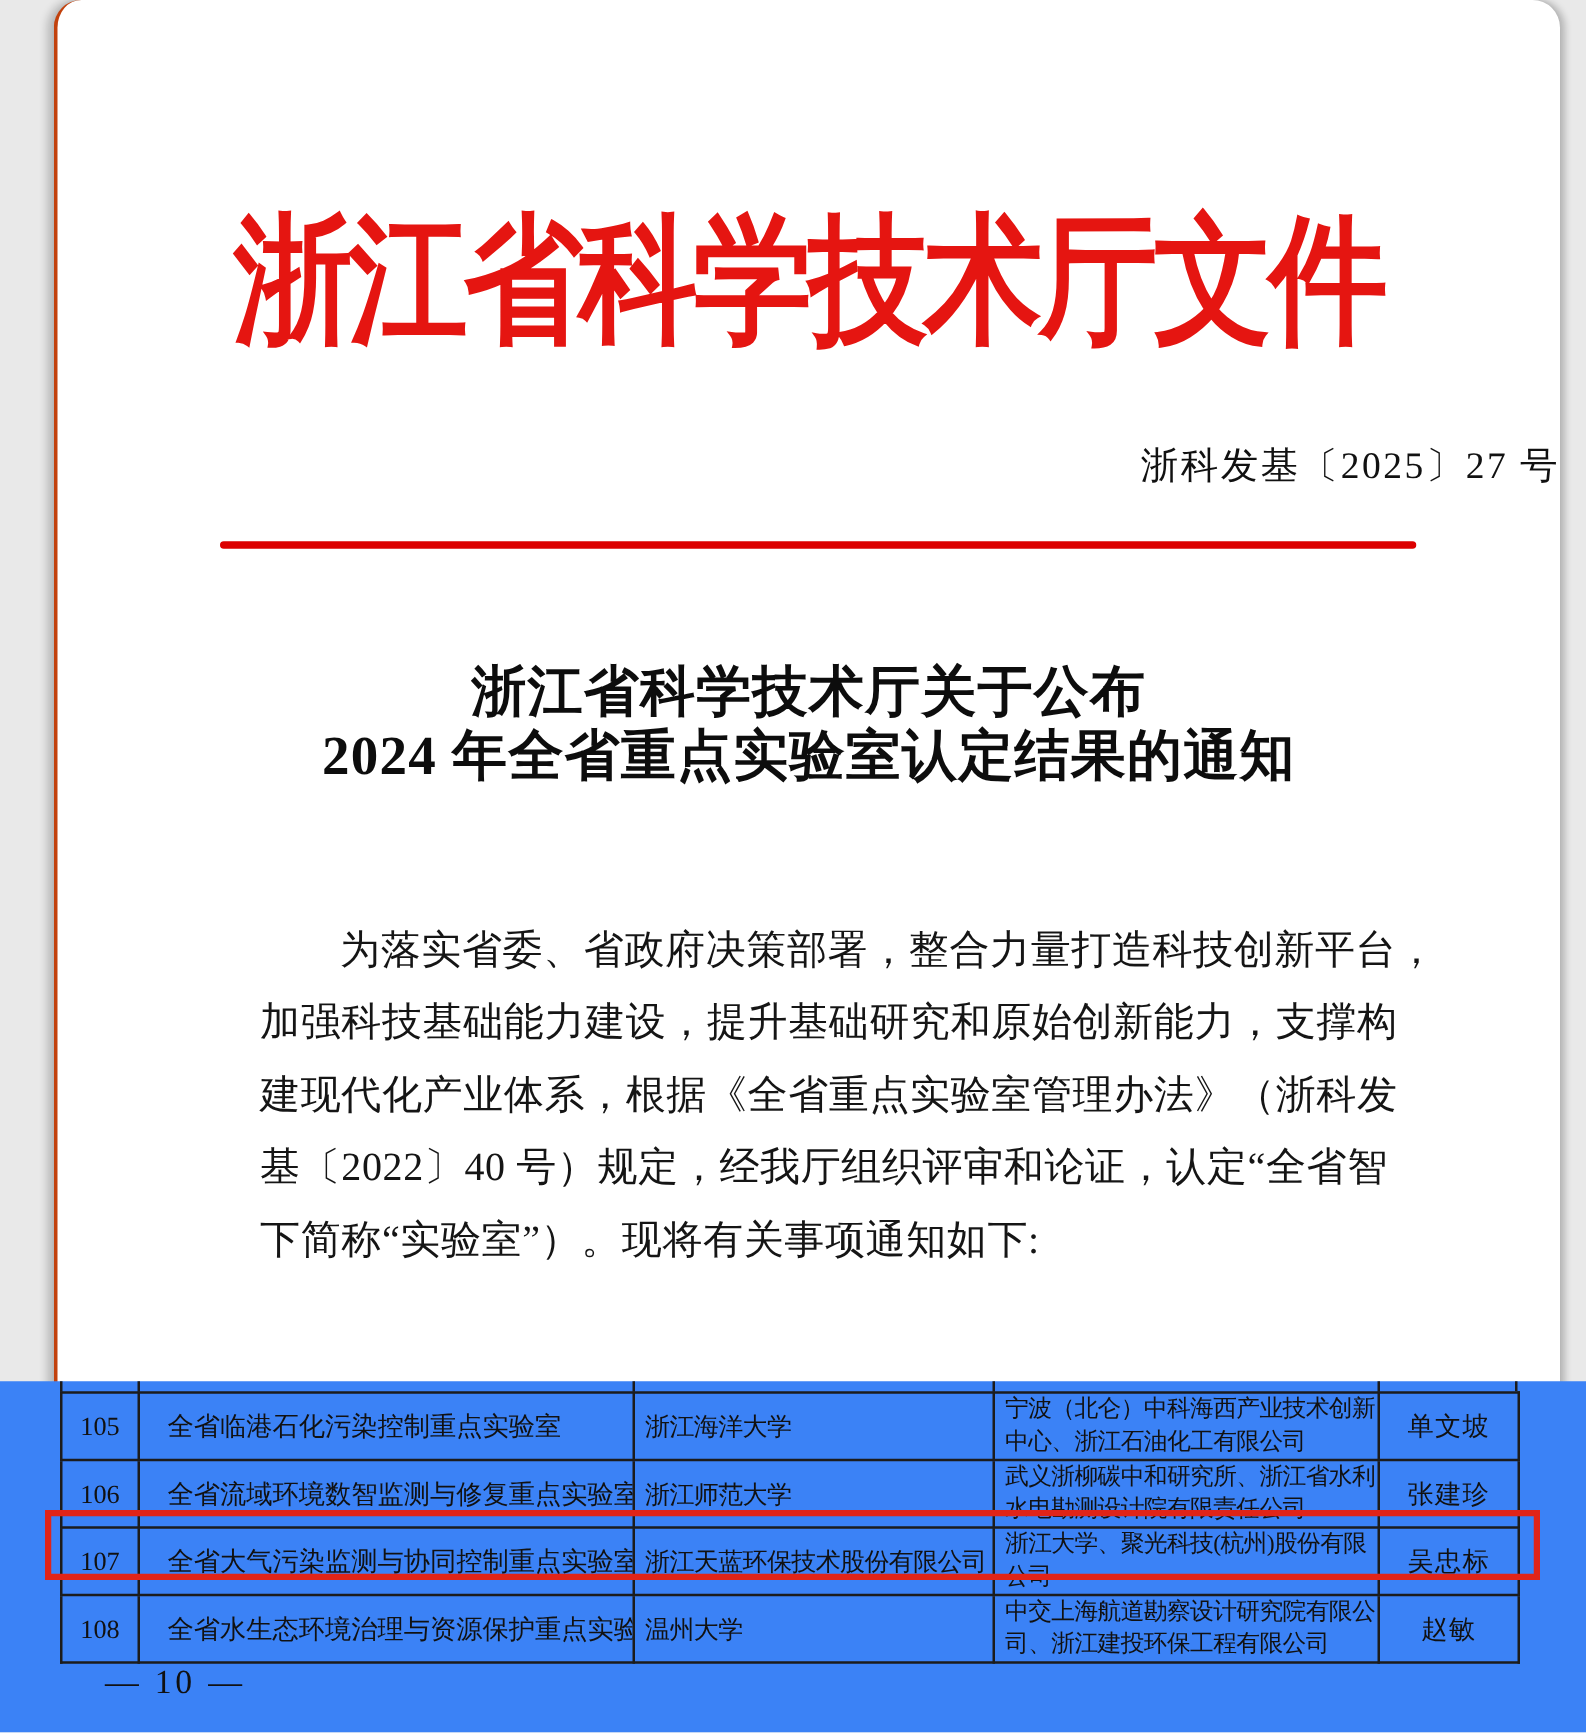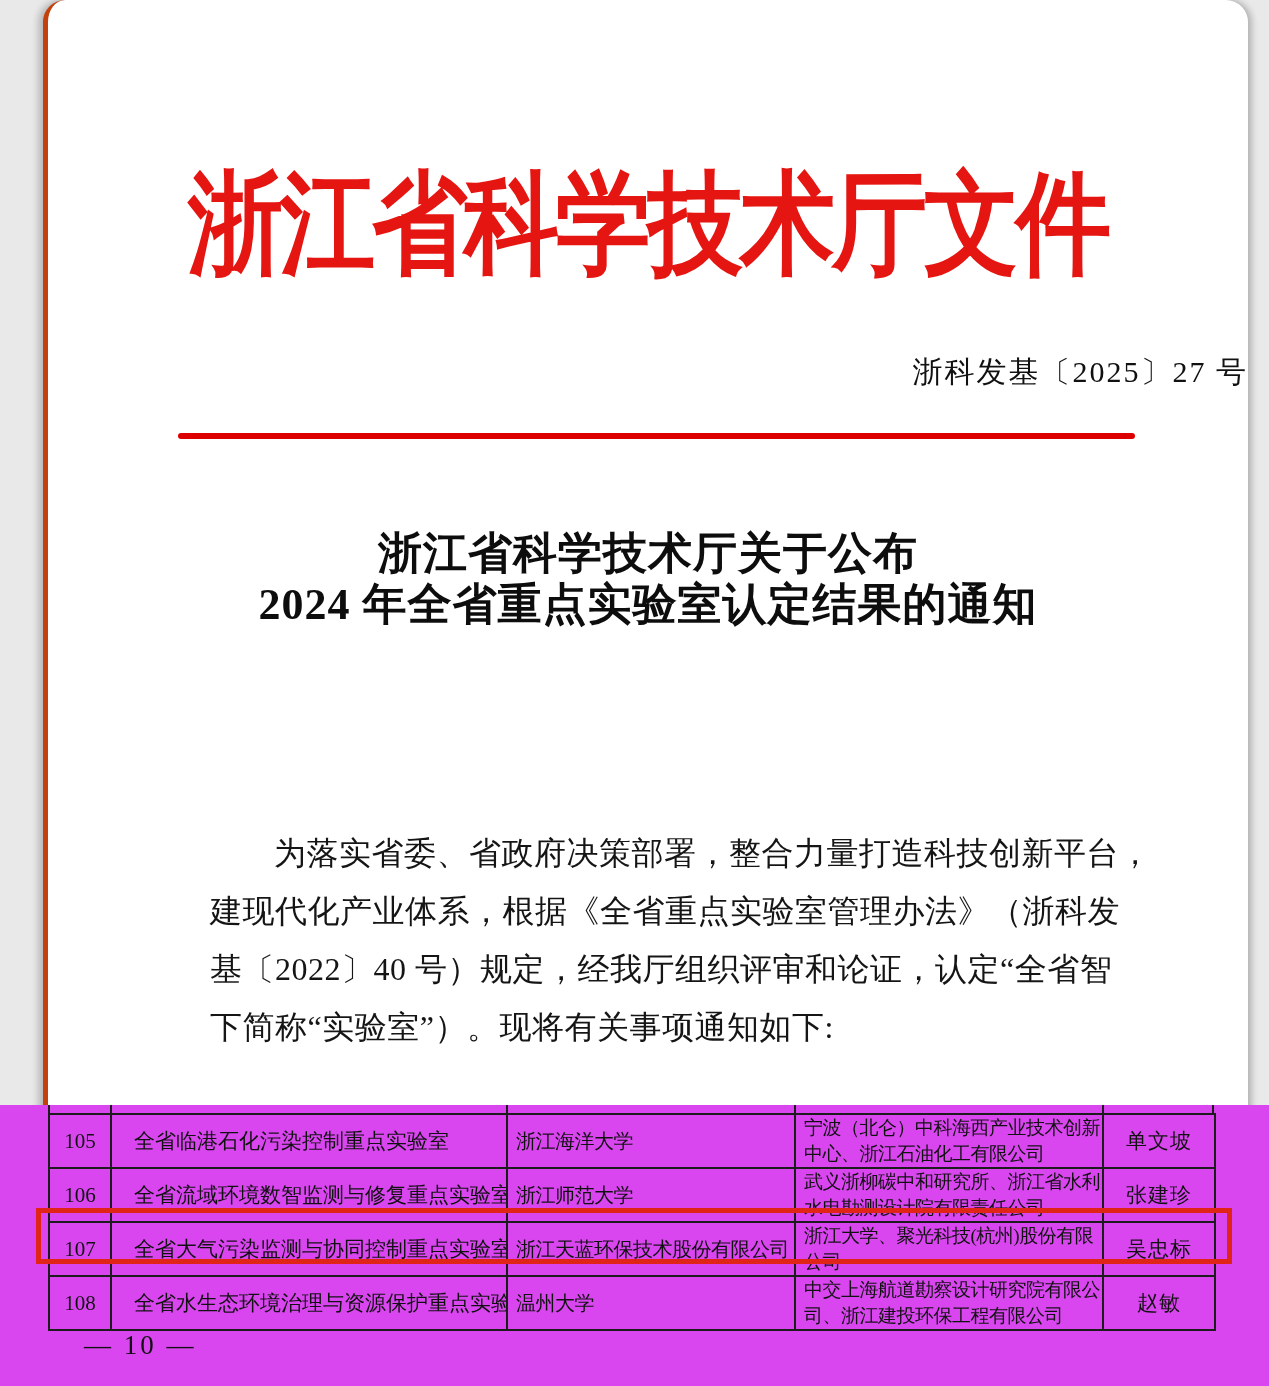--- a/index.html
+++ b/index.html
@@ -15,21 +15,21 @@
     background:#e9e9e9;
     position:relative;
     overflow:hidden;
   }
   .screen{position:absolute;left:0;top:0;width:1269px;height:1386px;}
 
   
   .page-top{
     position:absolute;left:43px;top:0;width:1205px;height:1353px;
     background:#ffffff;
-    border-left:5px solid #c2410c;
+    border-left:3px solid #c2410c;
     box-shadow:-5px 0 7px rgba(0,0,0,0.20), 4px 0 6px rgba(0,0,0,0.22);
     z-index:1;
     border-radius:22px;
   }
   .masthead{
     position:absolute;top:150px;left:0;right:0;
     text-align:center;
     color:var(--masthead-red);
     font-size:95px;font-weight:bold;
     letter-spacing:-3px;
@@ -57,34 +57,34 @@
     white-space:nowrap;
     letter-spacing:1px;
   }
   .notice-line1{top:524px;}
   .notice-line2{top:575px;}
   .salutation{
     position:absolute;top:717px;left:162px;
     font-size:32px;color:#151515;
   }
   .body-para{
-    position:absolute;top:824px;left:162px;width:985px;
+    position:absolute;top:730px;left:162px;width:985px;
     font-size:32px;color:#151515;
   }
   .body-line{
     height:58px;line-height:58px;
     white-space:nowrap;
     letter-spacing:0.5px;
   }
   .body-line.indent{text-indent:2em;}
 
   
   .table-band{
     position:absolute;left:0;top:1105px;width:1269px;height:281px;
-    background:#d946ef;
+    background:#3b82f6;
     z-index:2;
   }
   .stub{
     position:absolute;top:0;height:8px;width:2px;
     background:var(--ink);
   }
   table.results{
     position:absolute;left:48px;top:8px;
     width:1166px;
     border-collapse:collapse;
@@ -133,20 +133,21 @@
     <div class="doc-number">浙科发基〔2025〕27 号</div>
 
     <div class="red-rule"></div>
 
     <div class="notice-title notice-line1">浙江省科学技术厅关于公布</div>
     <div class="notice-title notice-line2">2024 年全省重点实验室认定结果的通知</div>
 
 
     <div class="body-para">
       <div class="body-line indent">为落实省委、省政府决策部署，整合力量打造科技创新平台，</div>
+      <div class="body-line">加强科技基础能力建设，提升基础研究和原始创新能力，支撑构</div>
       <div class="body-line">建现代化产业体系，根据《全省重点实验室管理办法》（浙科发</div>
       <div class="body-line">基〔2022〕40 号）规定，经我厅组织评审和论证，认定“全省智</div>
       <div class="body-line">下简称“实验室”）。现将有关事项通知如下:</div>
     </div>
   </div>
 
   <div class="table-band">
     <div class="stub" style="left:48px"></div>
     <div class="stub" style="left:110px"></div>
     <div class="stub" style="left:506px"></div>

